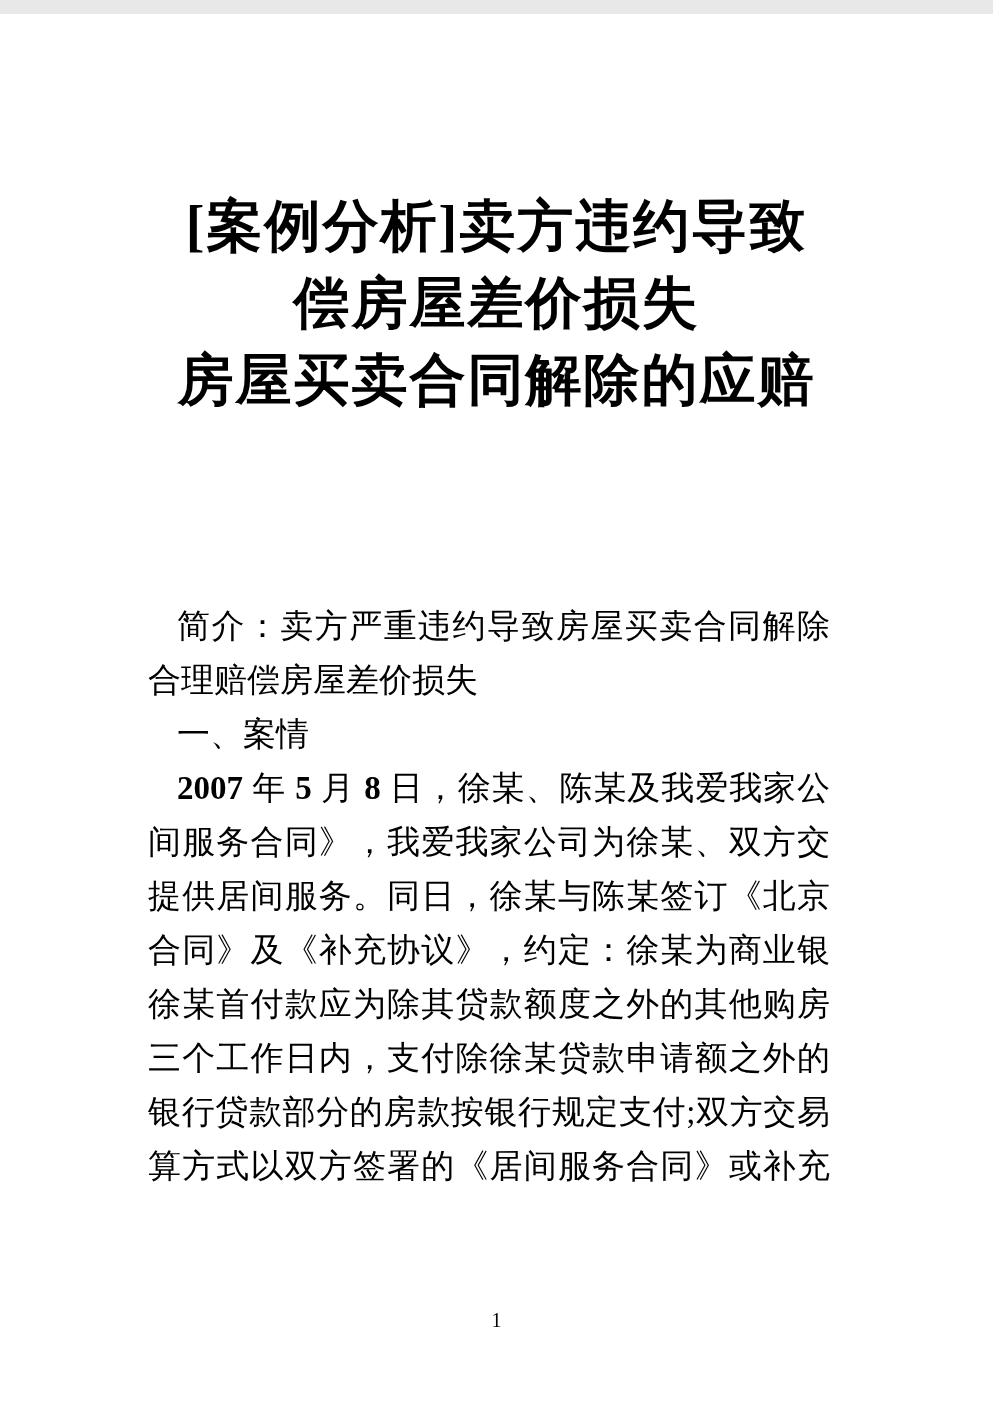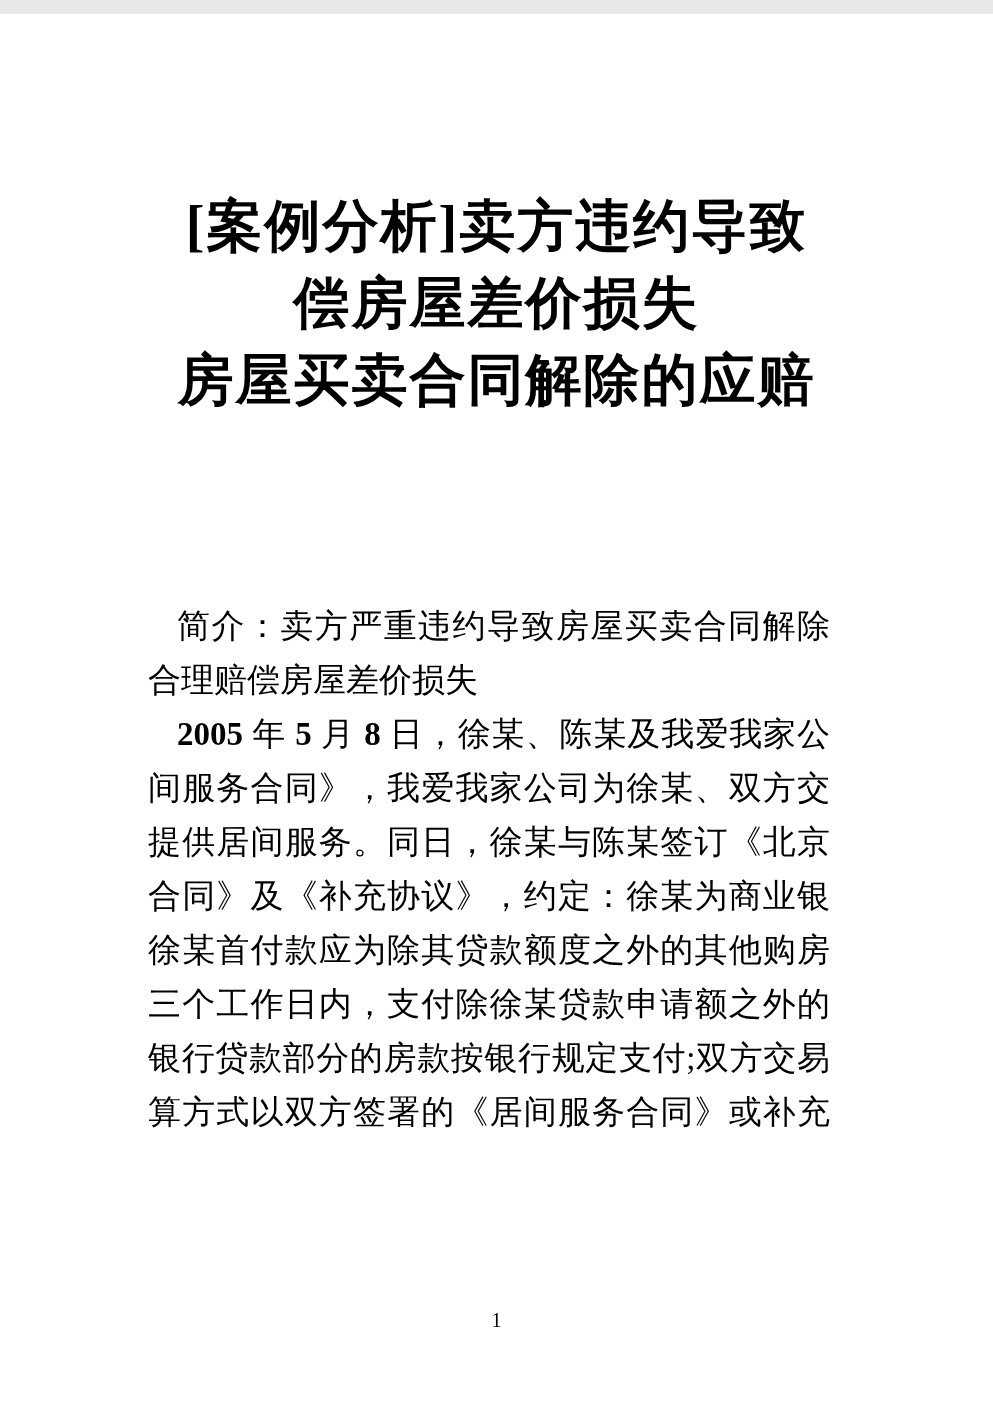--- a/index.html
+++ b/index.html
@@ -58,21 +58,22 @@
 
   <div class="doc-title">
     <div>[案例分析]卖方违约导致</div>
     <div>偿房屋差价损失</div>
     <div>房屋买卖合同解除的应赔</div>
   </div>
 
   <div class="doc-body">
     <div class="line indent fill">简介：卖方严重违约导致房屋买卖合同解除的应向对方</div>
     <div class="line">合理赔偿房屋差价损失</div>
-    <div class="line indent fill bold-digits"><b>2005</b> 年 <b>5</b> 月 <b>8</b> 日，徐某、陈某及我爱我家公司签订《居</div>
+    <div class="line indent">一、案情</div>
+    <div class="line indent fill bold-digits"><b>2007</b> 年 <b>5</b> 月 <b>8</b> 日，徐某、陈某及我爱我家公司签订《居</div>
     <div class="line fill">间服务合同》，我爱我家公司为徐某、双方交易资金划转结</div>
     <div class="line fill">提供居间服务。同日，徐某与陈某签订《北京市房屋买卖</div>
     <div class="line fill">合同》及《补充协议》，约定：徐某为商业银行贷款客户</div>
     <div class="line fill">徐某首付款应为除其贷款额度之外的其他购房款项总和，</div>
     <div class="line fill">三个工作日内，支付除徐某贷款申请额之外的剩余房款，</div>
     <div class="line fill">银行贷款部分的房款按银行规定支付;双方交易资金划转结</div>
     <div class="line fill">算方式以双方签署的《居间服务合同》或补充协议约定为</div>
   </div>
 
   <div class="page-footer">

